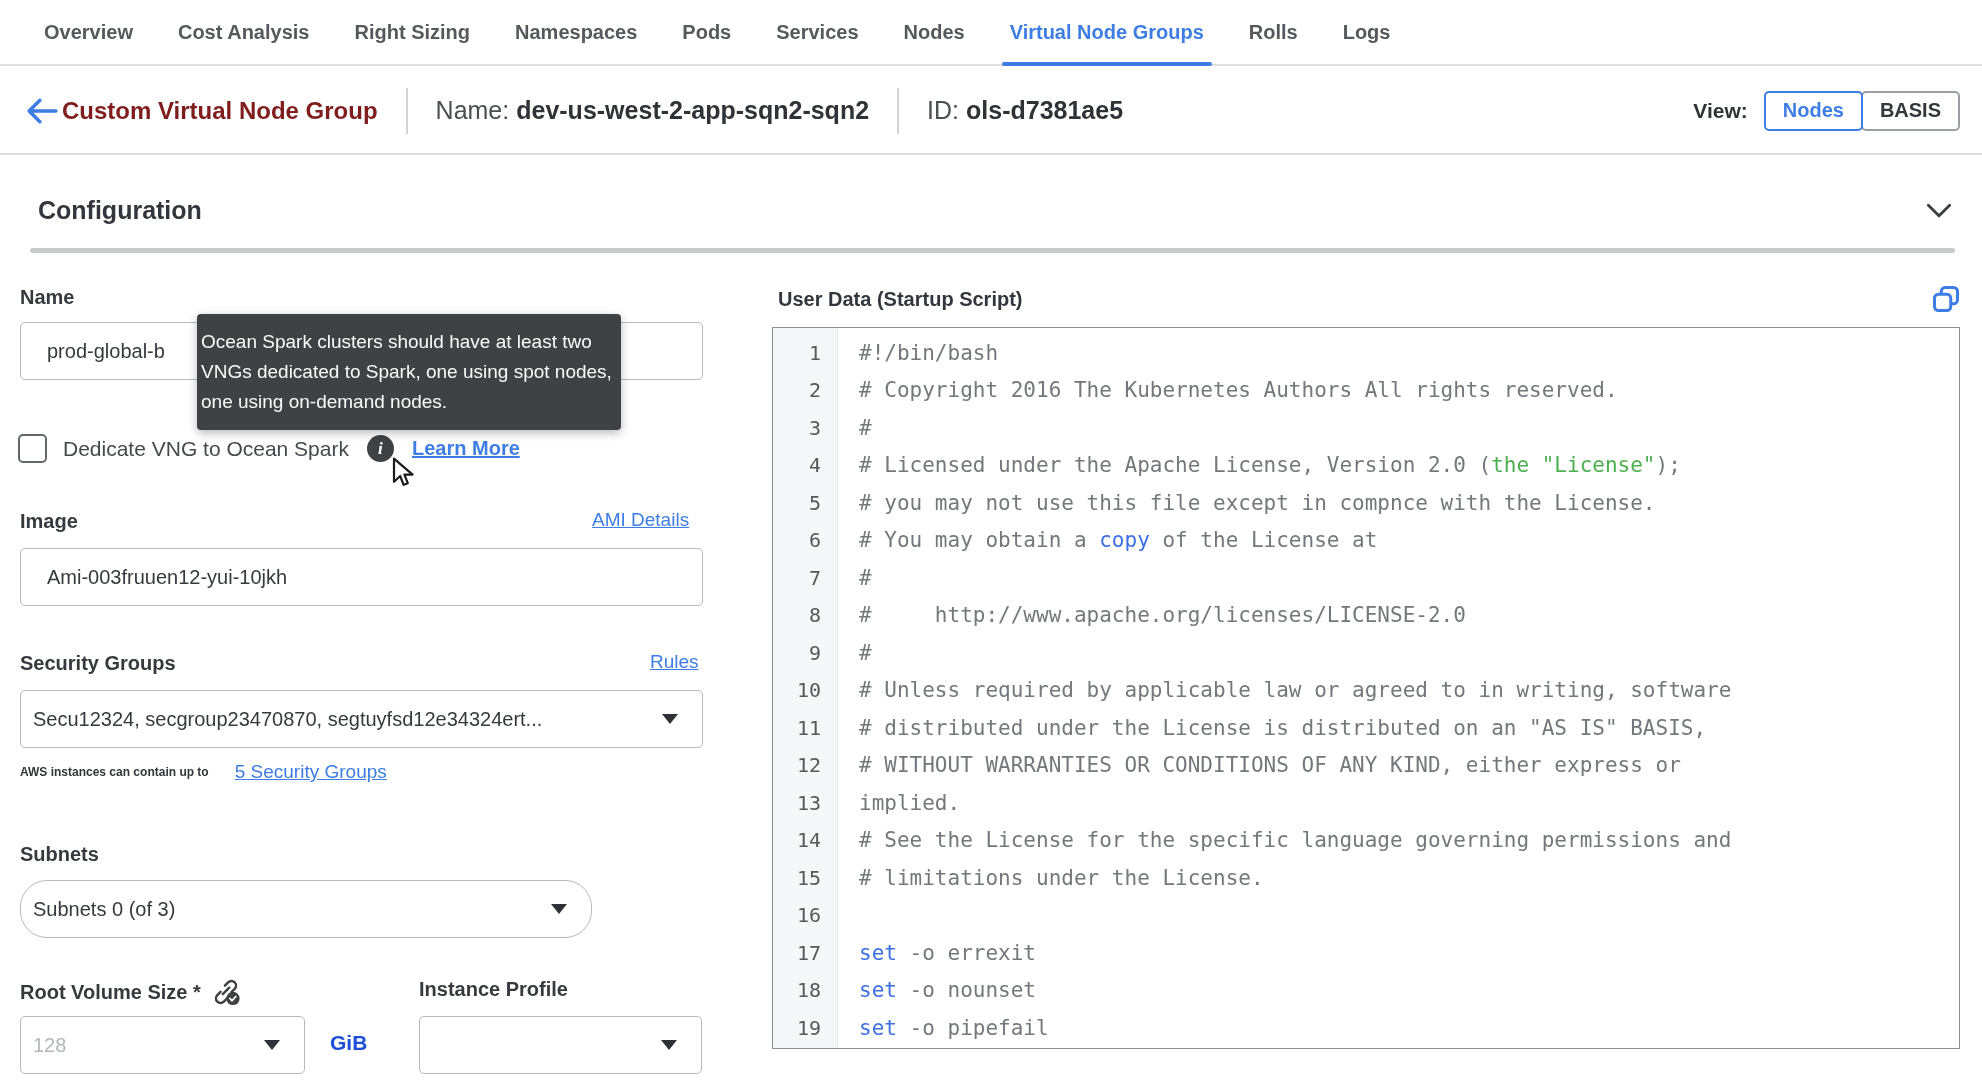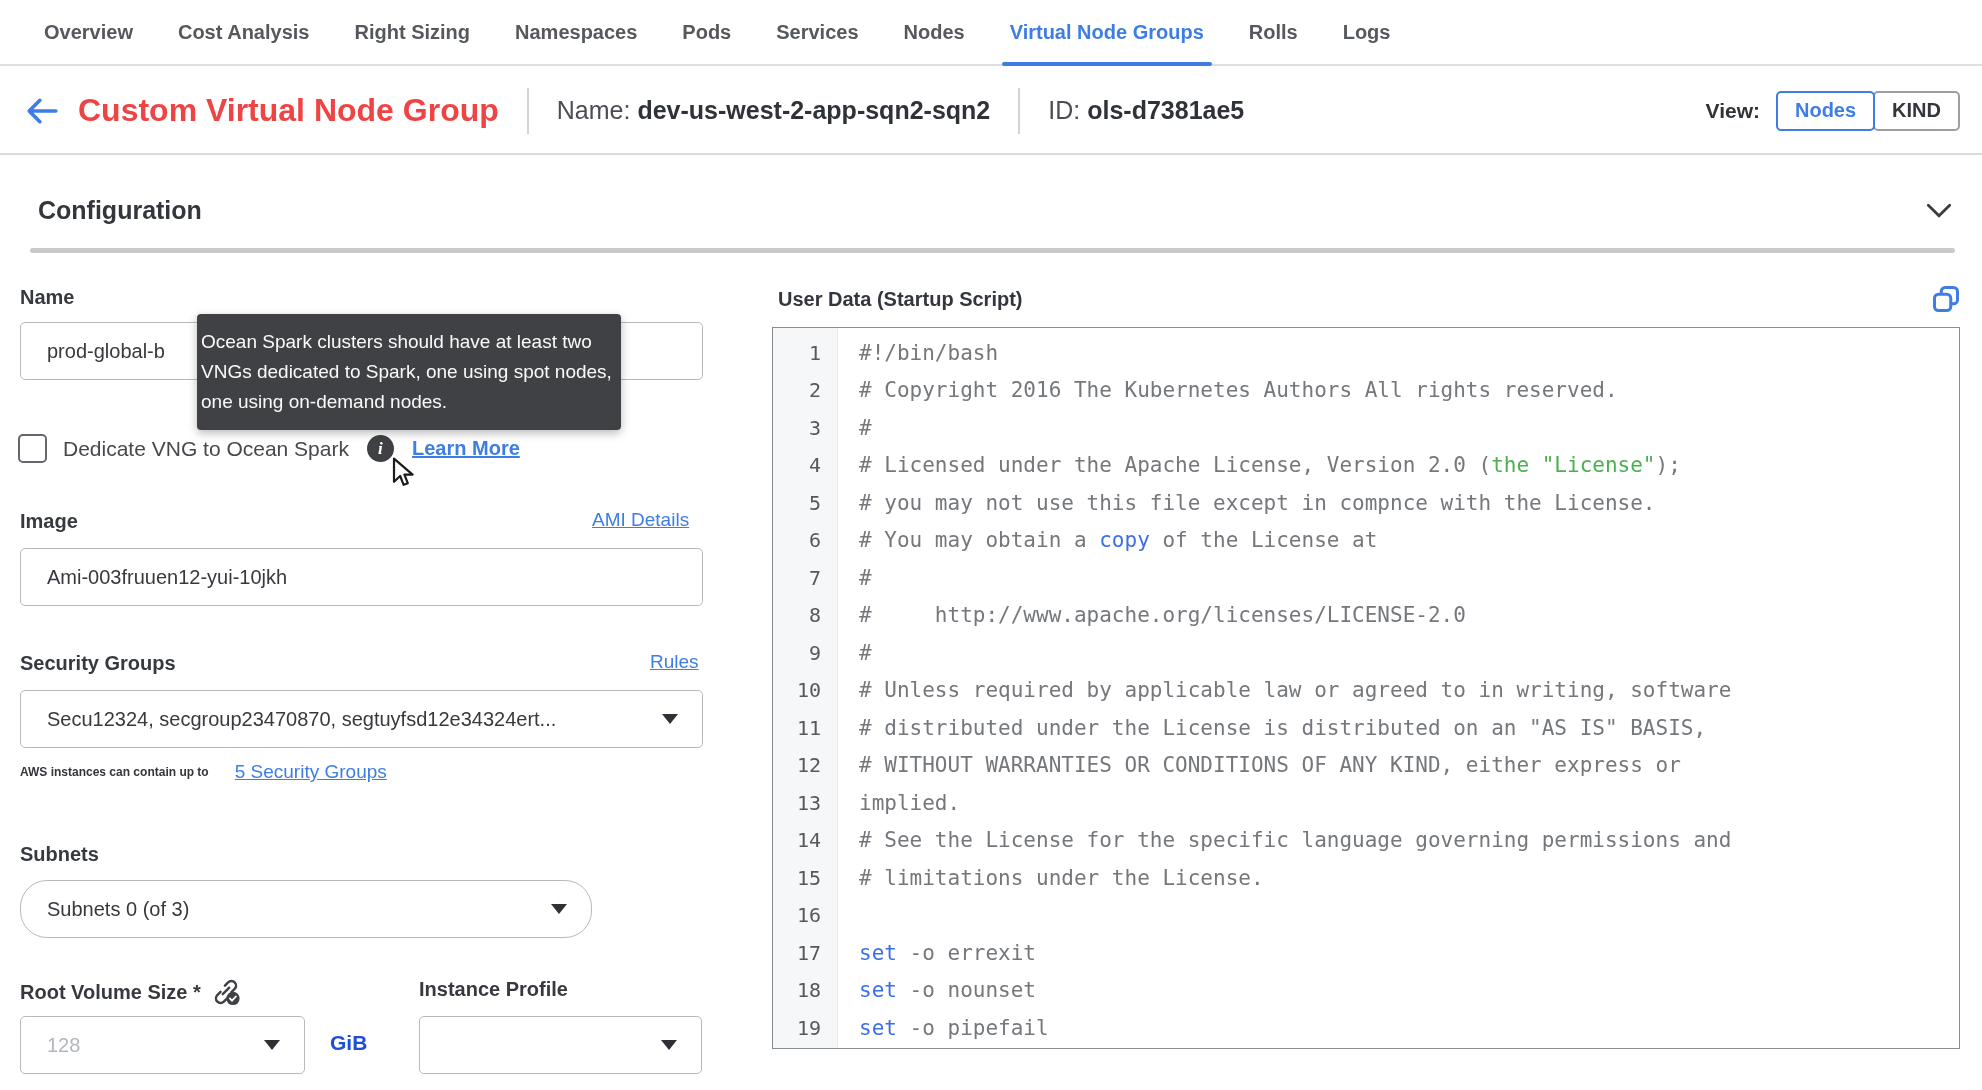--- a/index.html
+++ b/index.html
@@ -22,21 +22,21 @@
   .tab{position:relative;height:100%;display:flex;align-items:center;font-size:20px;font-weight:700;
        color:#55585C;cursor:pointer;white-space:nowrap;}
   .tab.active{color:var(--accent);}
   .tab.active::after{content:"";position:absolute;left:-8px;right:-8px;bottom:-2px;height:4px;
        background:var(--accent);border-radius:2px;}
 
   
   .pagehead{position:absolute;left:0;top:68px;width:100%;height:87px;display:flex;align-items:center;
             padding:0 22px 0 22px;border-bottom:2px solid #DADBDD;}
   .backbtn{background:none;border:none;cursor:pointer;color:var(--accent);display:flex;align-items:center;padding:4px;}
-  .title{font-size:32px;font-weight:700;color:#ef4444;margin-left:16px;white-space:nowrap;}
+  .title{font-size:24px;font-weight:700;color:#7f1d1d;white-space:nowrap;}
   .vsep{width:2px;height:46px;background:#D2D4D6;margin:0 28px;flex:0 0 auto;}
   .meta{font-size:25px;color:#4A4D52;white-space:nowrap;}
   .meta .meta-value{font-weight:700;color:#2F3338;margin-left:7px;}
   .spacer{flex:1;}
   .view-label{font-size:21px;font-weight:700;color:#2F3338;margin-right:16px;}
   .segwrap{display:flex;}
   .seg{height:40px;padding:0 17px;font-family:inherit;font-size:20px;font-weight:700;background:#fff;
        border:2px solid #9B9FA3;color:#33373B;border-radius:5px;cursor:pointer;}
   .seg.active{border-color:var(--accent);color:var(--accent);position:relative;z-index:2;}
   .seg + .seg{margin-left:-2px;}
@@ -59,21 +59,21 @@
         cursor:pointer;white-space:nowrap;}
   .lnk-ami{left:592px;top:509px;}
   .lnk-rules{left:650px;top:651px;}
 
   .inputbox{position:absolute;height:58px;width:683px;left:20px;border:1.5px solid var(--border-gray);
             border-radius:5px;background:#fff;font-family:inherit;font-size:20px;color:#36393E;padding:0 26px;outline:none;}
   .in-name{top:322px;}
   .in-image{top:548px;}
 
   .selectbox{position:absolute;height:58px;border:1.5px solid var(--border-gray);border-radius:5px;background:#fff;
-             display:flex;align-items:center;justify-content:space-between;padding:0 24px 0 26px;cursor:pointer;}
+             display:flex;align-items:center;justify-content:space-between;padding:0 24px 0 12px;cursor:pointer;}
   .sel-sg{left:20px;top:690px;width:683px;}
   .sel-subnets{left:20px;top:880px;width:572px;border-radius:27px;}
   .sel-rv{left:20px;top:1016px;width:285px;}
   .sel-ip{left:419px;top:1016px;width:283px;}
   .sel-value{font-size:20px;color:#36393E;white-space:nowrap;overflow:hidden;}
   .sel-value.placeholder{color:#B3B7BB;}
   .caret{width:0;height:0;border-left:8px solid transparent;border-right:8px solid transparent;
          border-top:10px solid #2E3236;flex:0 0 auto;margin-left:10px;}
 
   .unit-gib{position:absolute;left:330px;top:1031px;font-size:21px;font-weight:700;color:#1d4ed8;}
@@ -143,21 +143,21 @@
       <span class="meta-label">Name:</span><span class="meta-value">dev-us-west-2-app-sqn2-sqn2</span>
     </div>
     <span class="vsep"></span>
     <div class="meta">
       <span class="meta-label">ID:</span><span class="meta-value">ols-d7381ae5</span>
     </div>
     <div class="spacer"></div>
     <span class="view-label">View:</span>
     <div class="segwrap">
       <button class="seg active">Nodes</button>
-      <button class="seg">KIND</button>
+      <button class="seg">BASIS</button>
     </div>
   </header>
 
   <div class="confighead">
     <h2>Configuration</h2>
     <svg width="26" height="15" viewBox="0 0 24 14">
       <path d="M2 2 L12 12 L22 2" stroke="#3A3D41" stroke-width="2.6" fill="none" stroke-linecap="round"></path>
     </svg>
   </div>
   <div class="config-divider"></div>

